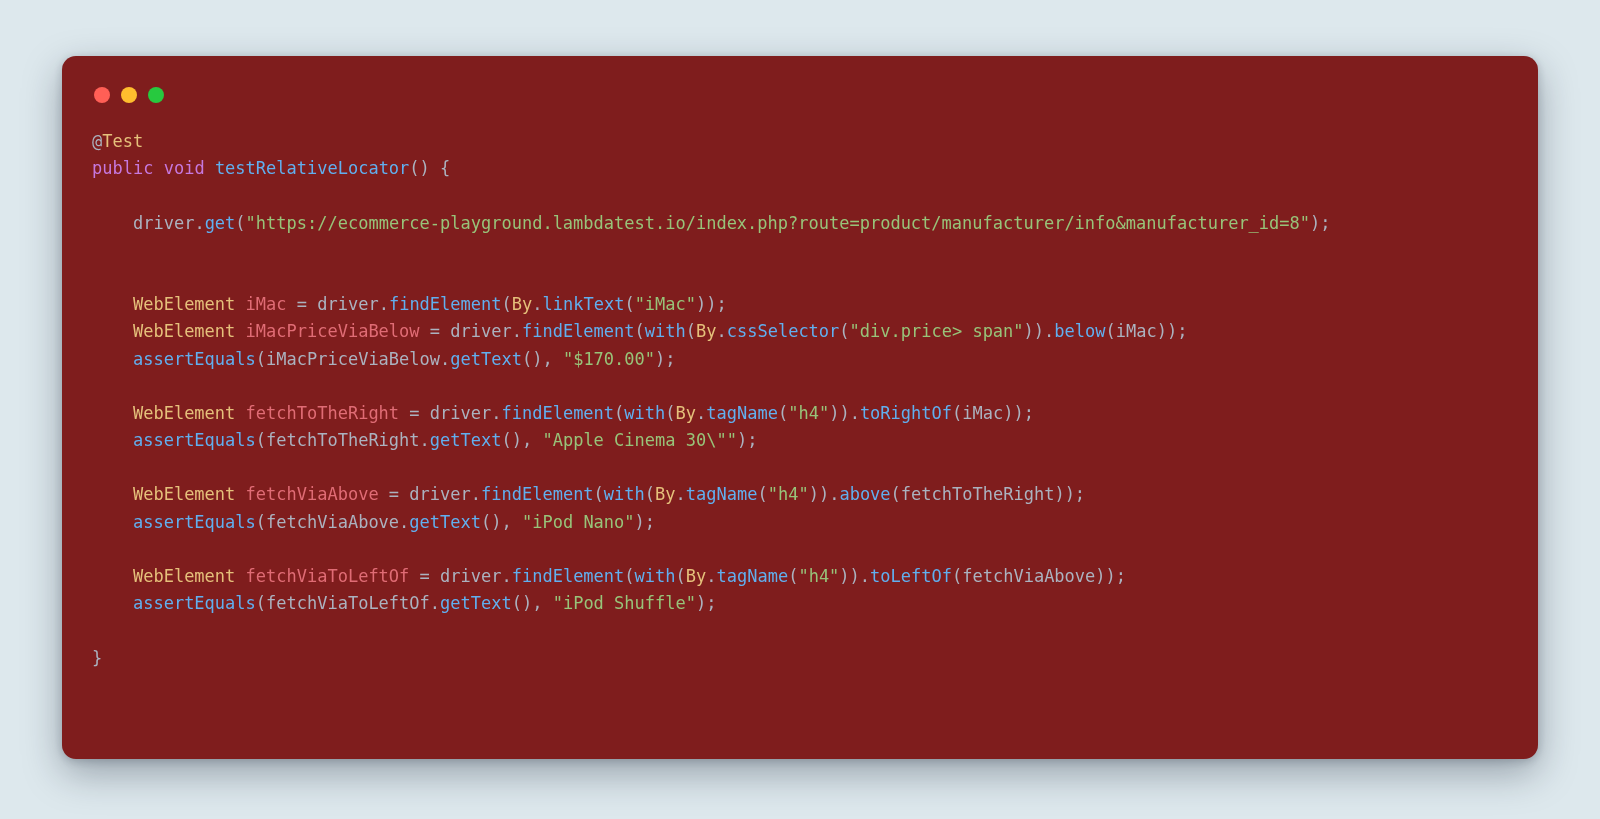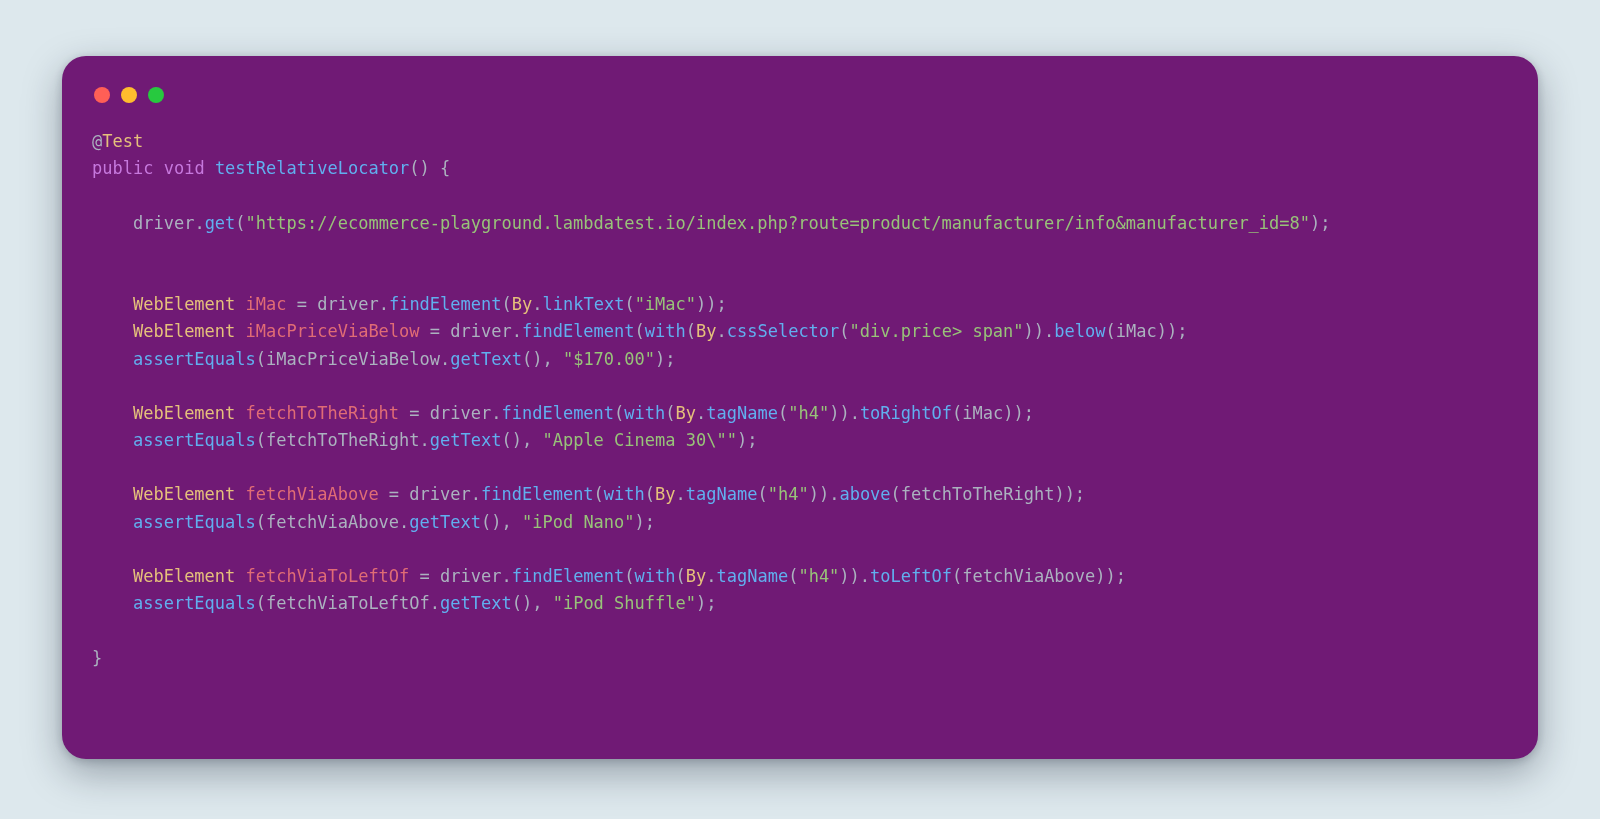--- a/index.html
+++ b/index.html
@@ -8,22 +8,22 @@
     width: 1600px; height: 819px;
     background: #dde8ed;
     font-family: ui-monospace, "SF Mono", Menlo, Consolas, monospace;
   }
   .stage {
     width: 1600px; height: 819px;
     padding: 56px 62px 60px 62px;
   }
   .window {
     width: 100%; height: 100%;
-    background: #701a75;
-    border-radius: 24px;
+    background: #7f1d1d;
+    border-radius: 14px;
     box-shadow: 0 14px 38px rgba(20,30,45,0.35), 0 2px 8px rgba(20,30,45,0.2);
     padding: 24px 30px 30px 30px;
     overflow: hidden;
   }
   .traffic {
     display: flex; gap: 11px; align-items: center;
     height: 30px; margin-left: 2px; margin-bottom: 18px;
   }
   .dot { width: 16px; height: 16px; border-radius: 50%; }
   .dot.red { background: #ff5f56; }

